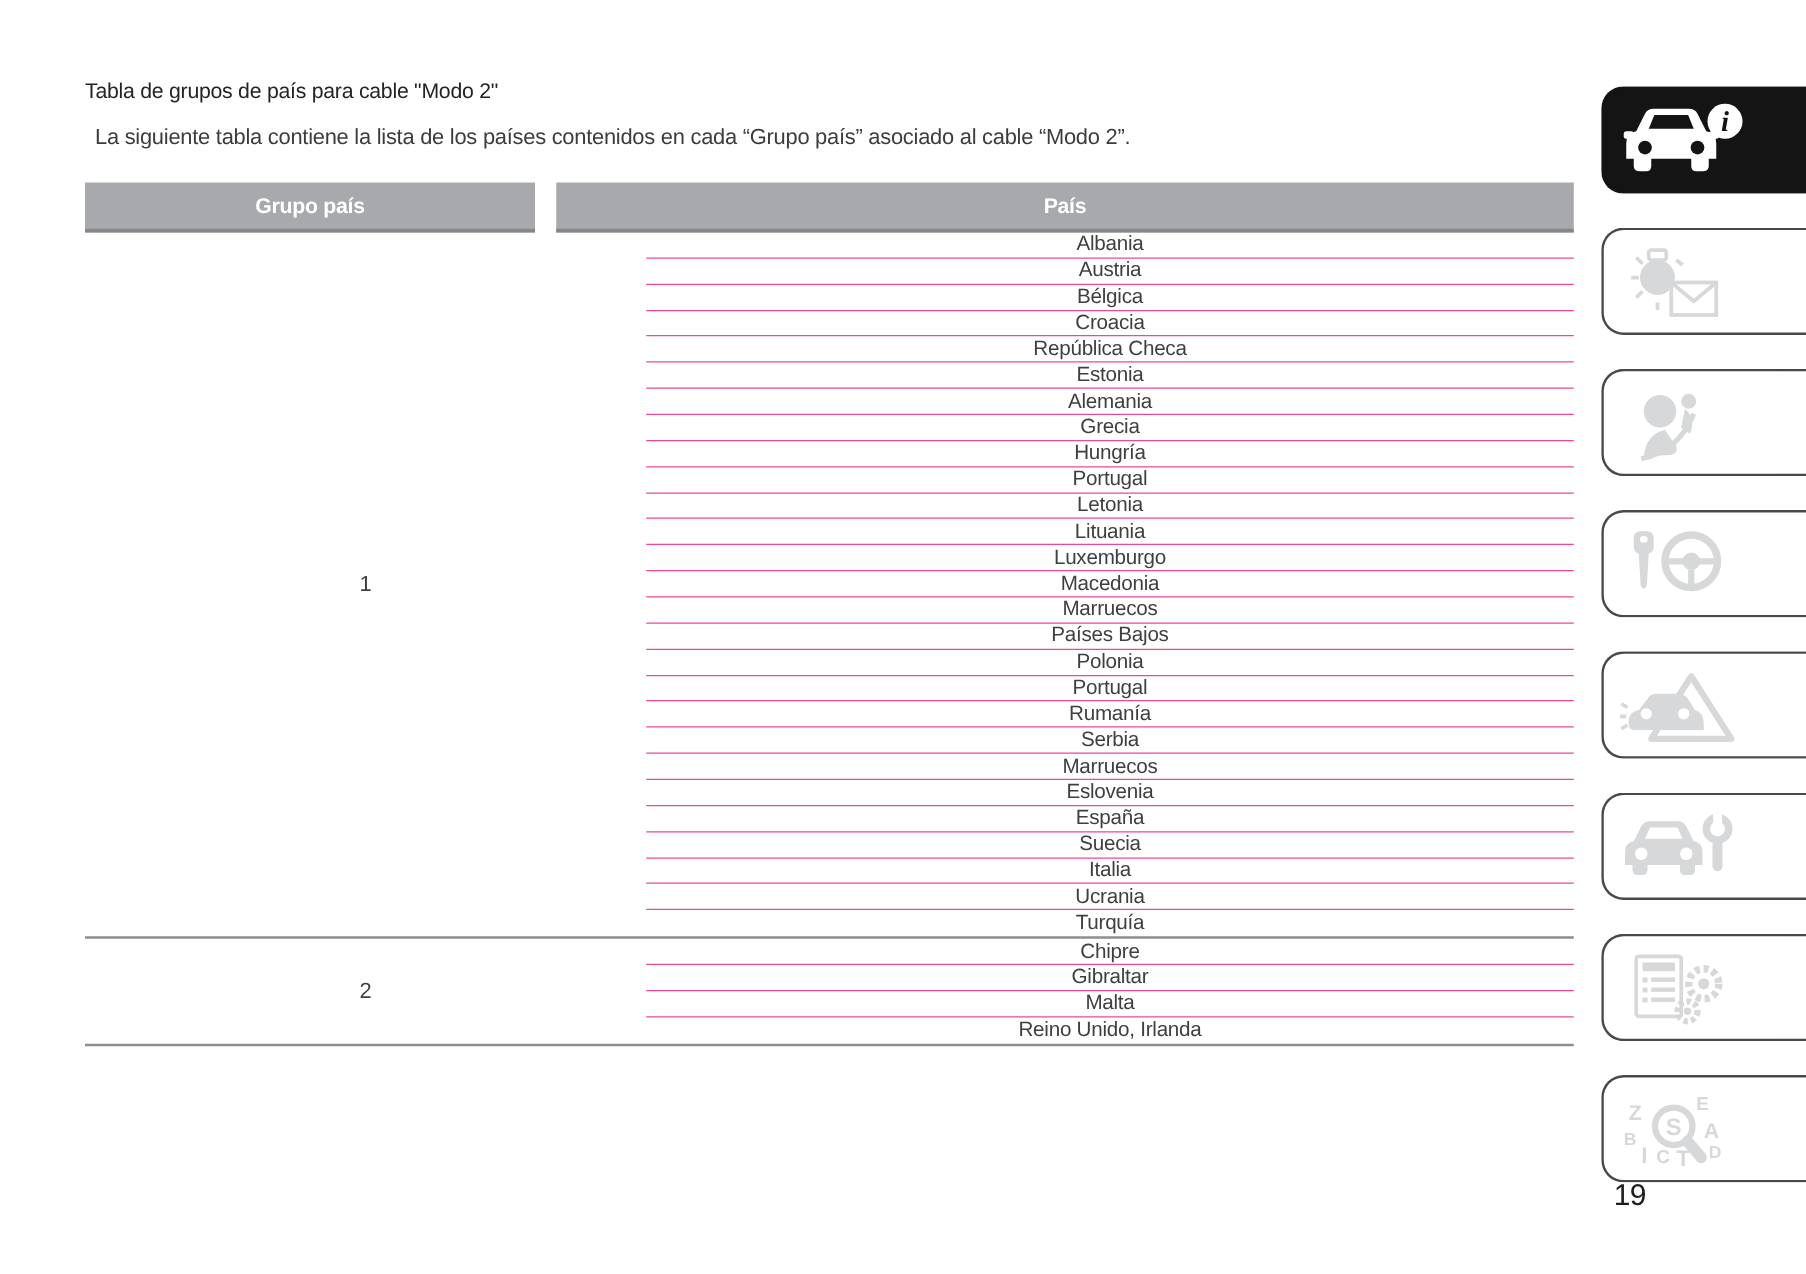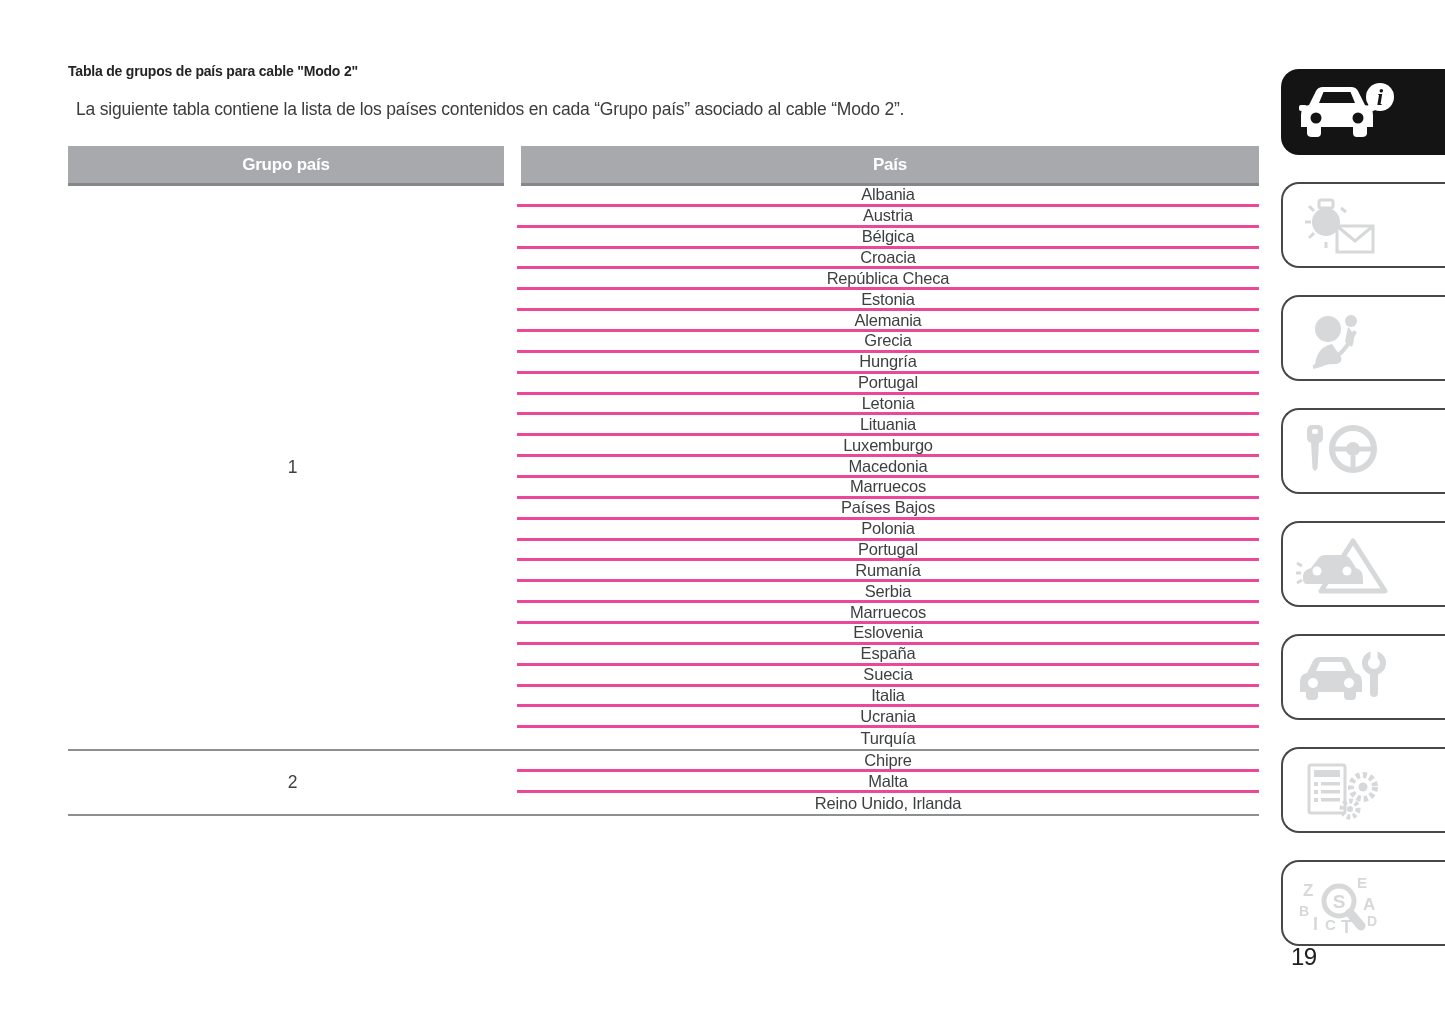--- a/index.html
+++ b/index.html
@@ -1,46 +1,46 @@
 <!DOCTYPE html>
 <html><head>
 <meta charset="utf-8">
 <style>
   html,body{margin:0;padding:0}
   body{
     width:1445px;height:1019px;position:relative;overflow:hidden;
     background:#ffffff;font-family:"Liberation Sans",sans-serif;color:#3d3f40;
   }
   .title{
-    position:absolute;left:68px;top:63px;font-size:14px;font-weight:bold;
+    position:absolute;left:68px;top:63px;font-size:17px;font-weight:normal;
     color:#232425;letter-spacing:-0.2px;
   }
   .intro{
     position:absolute;left:76px;top:99px;font-size:17.5px;color:#3a3c3d;
     letter-spacing:-0.2px;
   }
   
   .tbl{position:absolute;left:68px;top:146px;width:1191px}
   .thead{display:flex;height:40px}
   .th{
     background:#a7a9ac;border-bottom:3px solid #85878a;color:#ffffff;
     font-weight:bold;font-size:17px;display:flex;align-items:center;
     justify-content:center;box-sizing:border-box;letter-spacing:-0.2px;
   }
-  .th1{width:436px}
+  .th1{width:360px}
   .thgap{width:17px;background:#ffffff}
   .th2{flex:1}
   .group{display:flex;border-bottom:2px solid #8d8f91}
   .gnum{
     width:449px;display:flex;align-items:center;justify-content:center;
     font-size:17.5px;color:#3d3f40;
   }
   .rows{flex:1}
   .row{
-    height:20.87px;box-sizing:border-box;border-bottom:3px solid #ec4899;
+    height:20.87px;box-sizing:border-box;border-bottom:1px solid #ec4899;
     display:flex;align-items:center;justify-content:center;font-size:16.5px;
     letter-spacing:-0.2px;color:#3d3f40;white-space:nowrap;
   }
   .row:last-child{border-bottom:none}
   
   .tab{
     position:absolute;left:1281px;width:166px;height:86px;box-sizing:border-box;
     border:2px solid #47484a;border-right:none;border-radius:18px 0 0 18px;
     background:#ffffff;display:flex;align-items:center;
   }
@@ -98,20 +98,21 @@
           <div class="row">Suecia</div>
           <div class="row">Italia</div>
           <div class="row">Ucrania</div>
           <div class="row">Turquía</div>
         </div>
       </div>
       <div class="group">
         <div class="gnum">2</div>
         <div class="rows">
           <div class="row">Chipre</div>
+          <div class="row">Gibraltar</div>
           <div class="row">Malta</div>
           <div class="row">Reino Unido, Irlanda</div>
         </div>
       </div>
     </div>
 </div>
 
 <div class="tab t1 active">
   <svg width="104" height="62" viewBox="0 0 104 62">
     <rect x="4" y="24" width="8" height="6" rx="2" fill="#fff"></rect>

